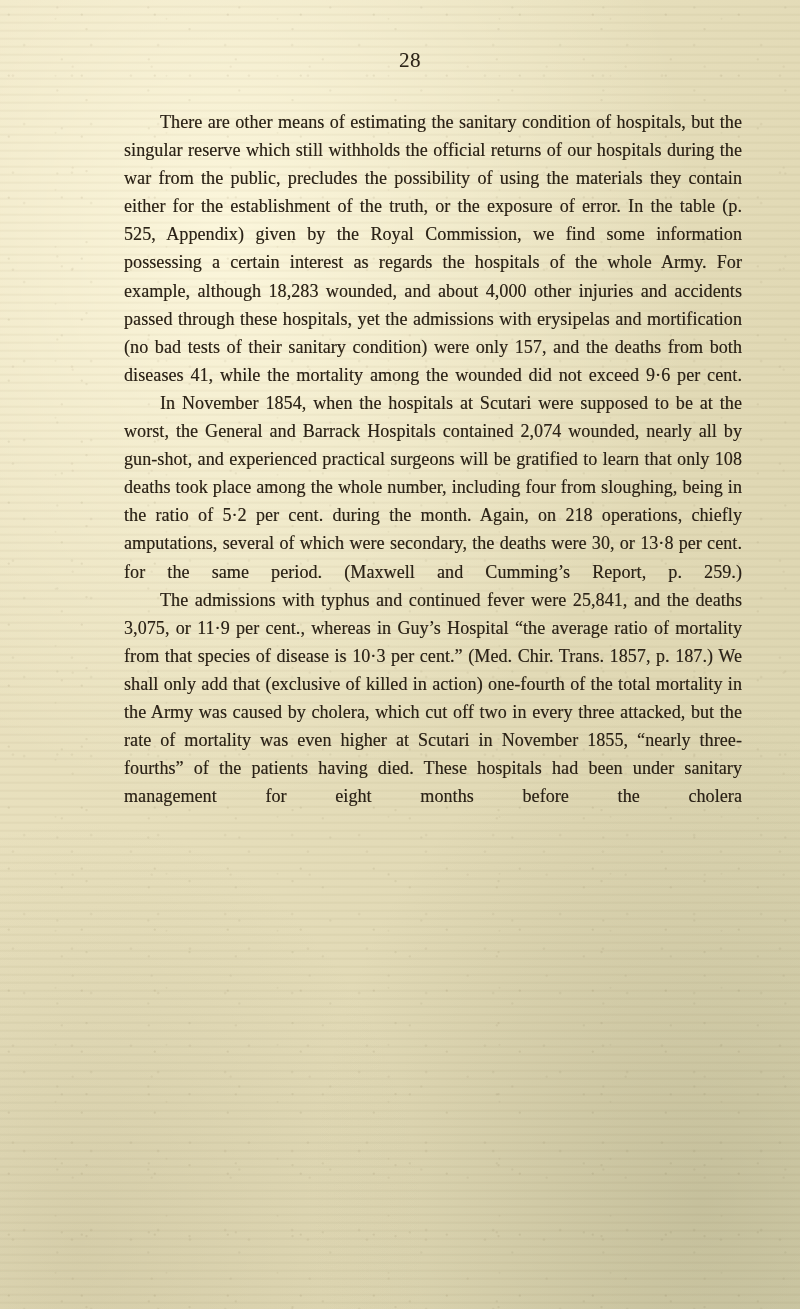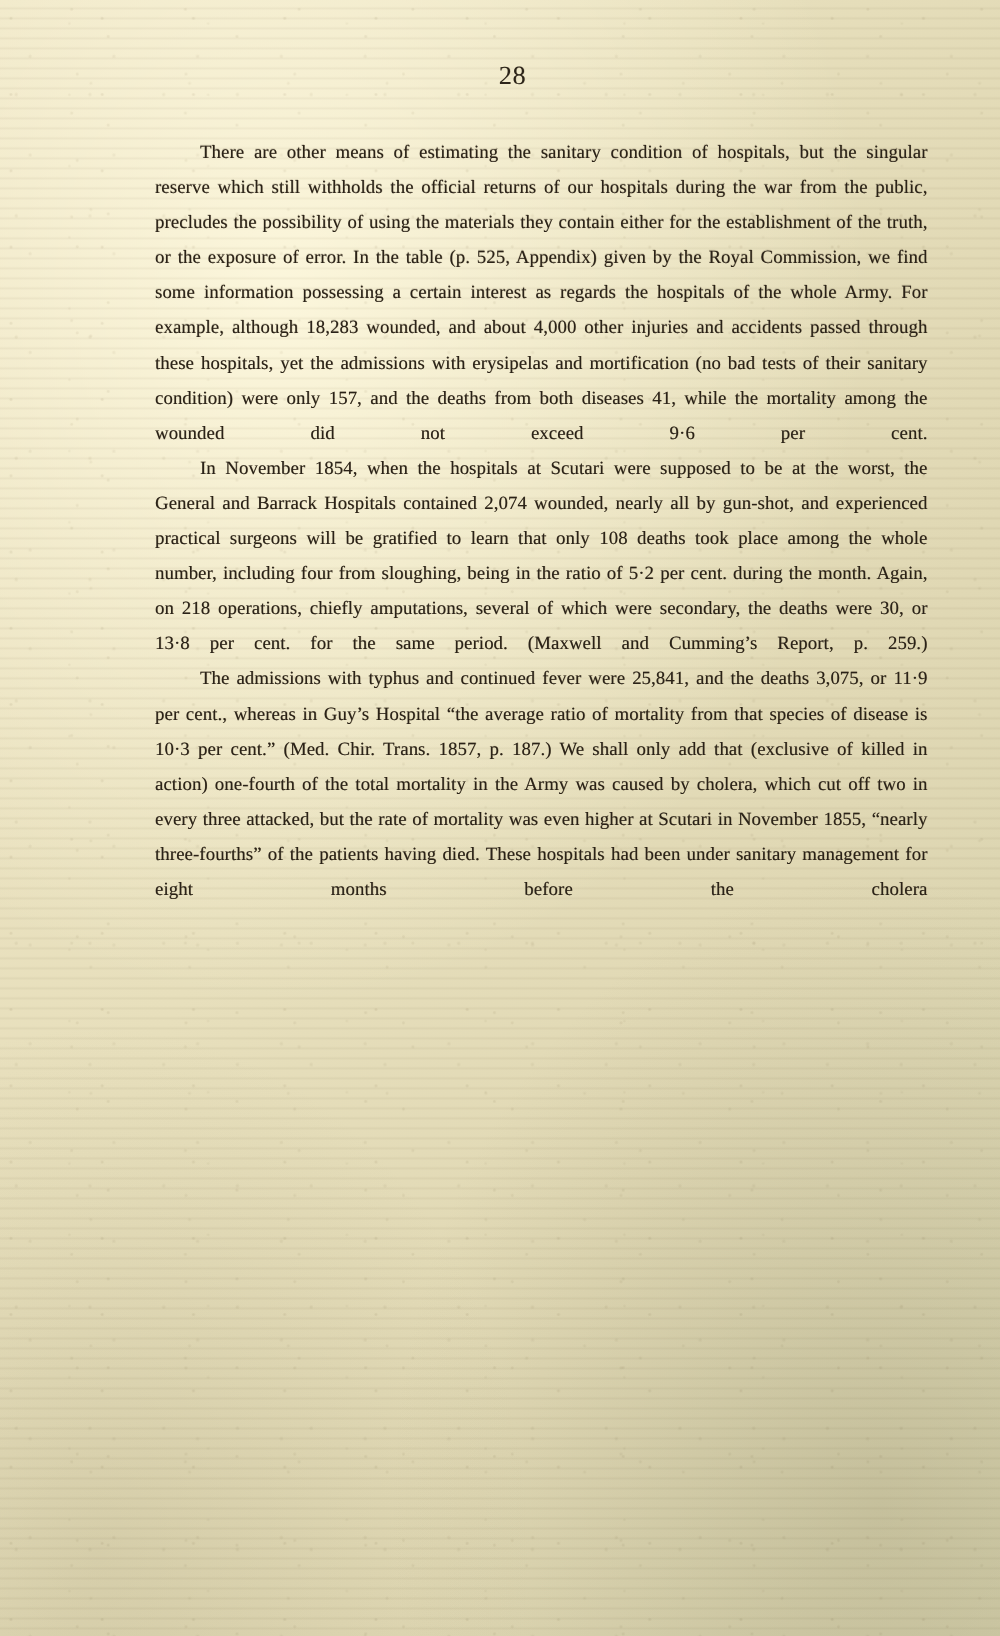--- a/index.html
+++ b/index.html
@@ -75,21 +75,21 @@
 
   .textblock {
     position: absolute;
     left: 124px;
     top: 108px;
     width: 618px;
   }
 
   p {
     margin: 0;
-    font-size: 15px;
+    font-size: 18px;
     line-height: 28.1px;
     text-align: justify;
     text-align-last: left;
     text-indent: 36px;
     letter-spacing: 0.08px;
     word-spacing: 0.4px;
     color: #2a2218;
     text-shadow:
       0.35px 0.25px 0.35px rgba(86,68,40,0.42),
       -0.2px -0.15px 0.3px rgba(60,48,28,0.18);

